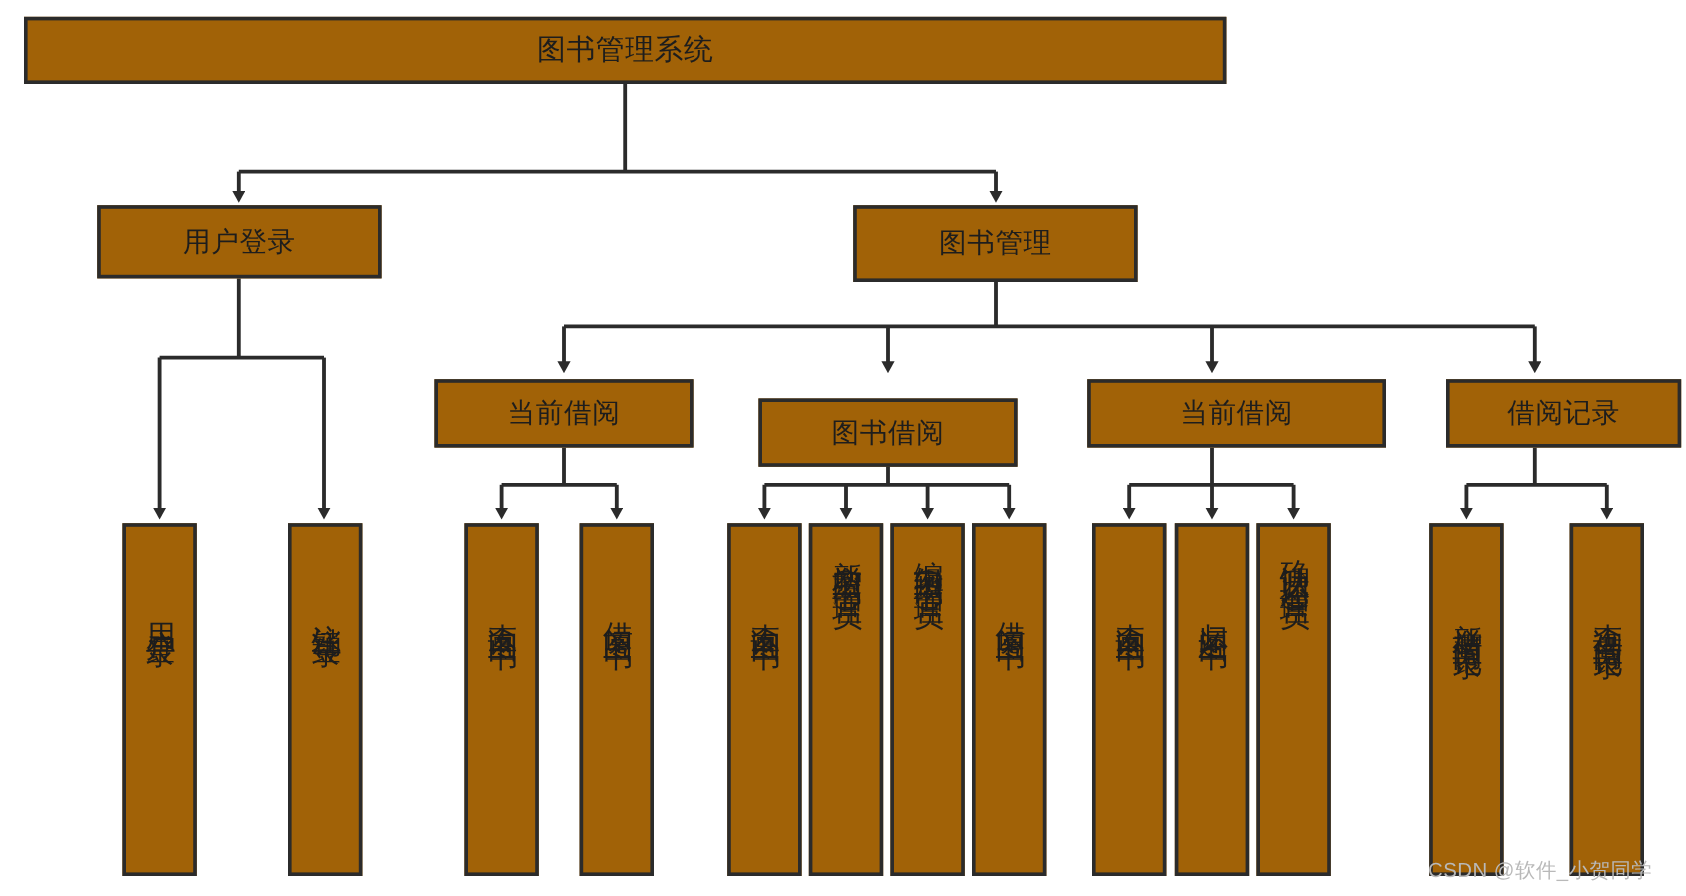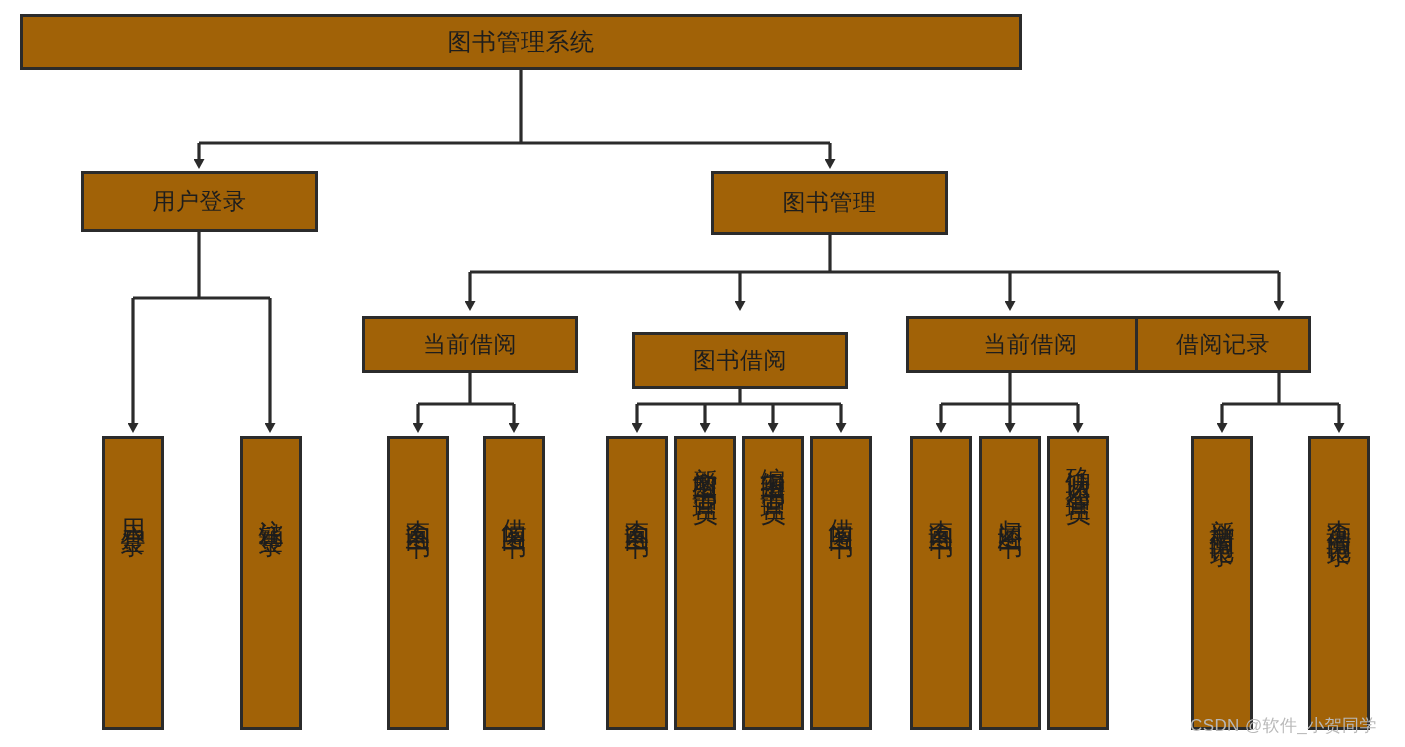--- a/index.html
+++ b/index.html
@@ -145,21 +145,21 @@
 
   <div class="node horiz" style="left:362px; top:316px; width:216px; height:57px;">
     <span class="label">当前借阅</span>
   </div>
   <div class="node horiz" style="left:632px; top:316px; width:216px; height:57px;margin-top:16px;">
     <span class="label">图书借阅</span>
   </div>
   <div class="node horiz" style="left:906px; top:316px; width:249px; height:57px;">
     <span class="label">当前借阅</span>
   </div>
-  <div class="node horiz" style="left:1135px; top:316px; width:176px; height:57px;">
+  <div class="node horiz" style="left:1205px; top:316px; width:196px; height:57px;">
     <span class="label">借阅记录</span>
   </div>
 
   <div class="node vert mid" style="left:102px; top:436px; width:62px; height:294px;">
     <span class="label">用户登录</span>
   </div>
   <div class="node vert mid" style="left:240px; top:436px; width:62px; height:294px;">
     <span class="label">注销登录</span>
   </div>
 

